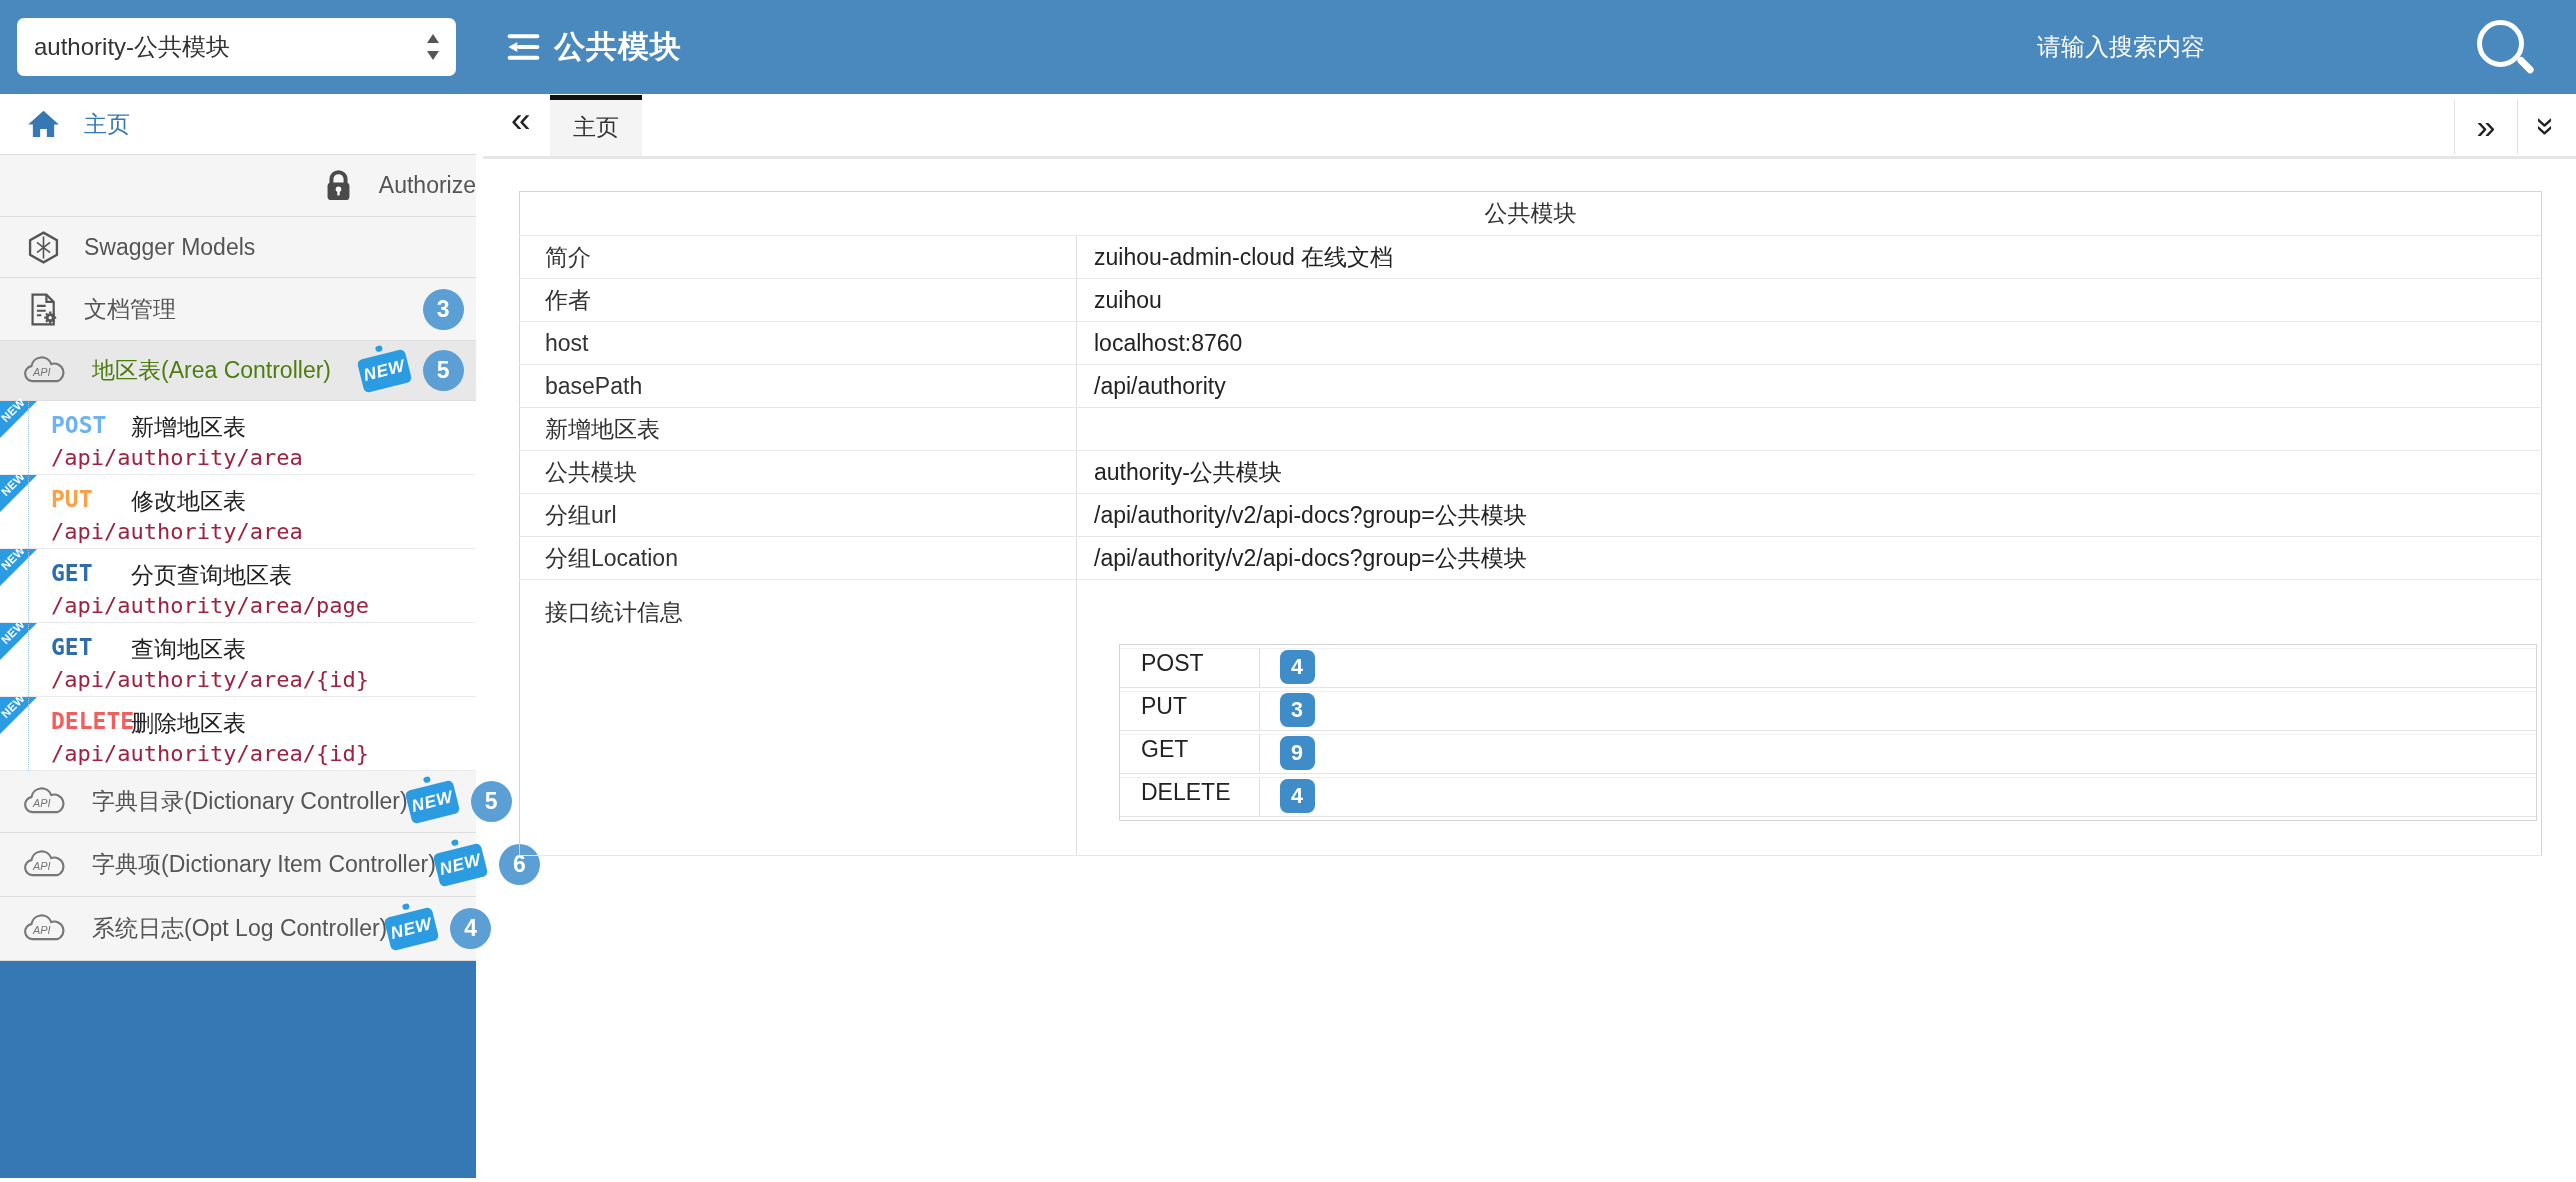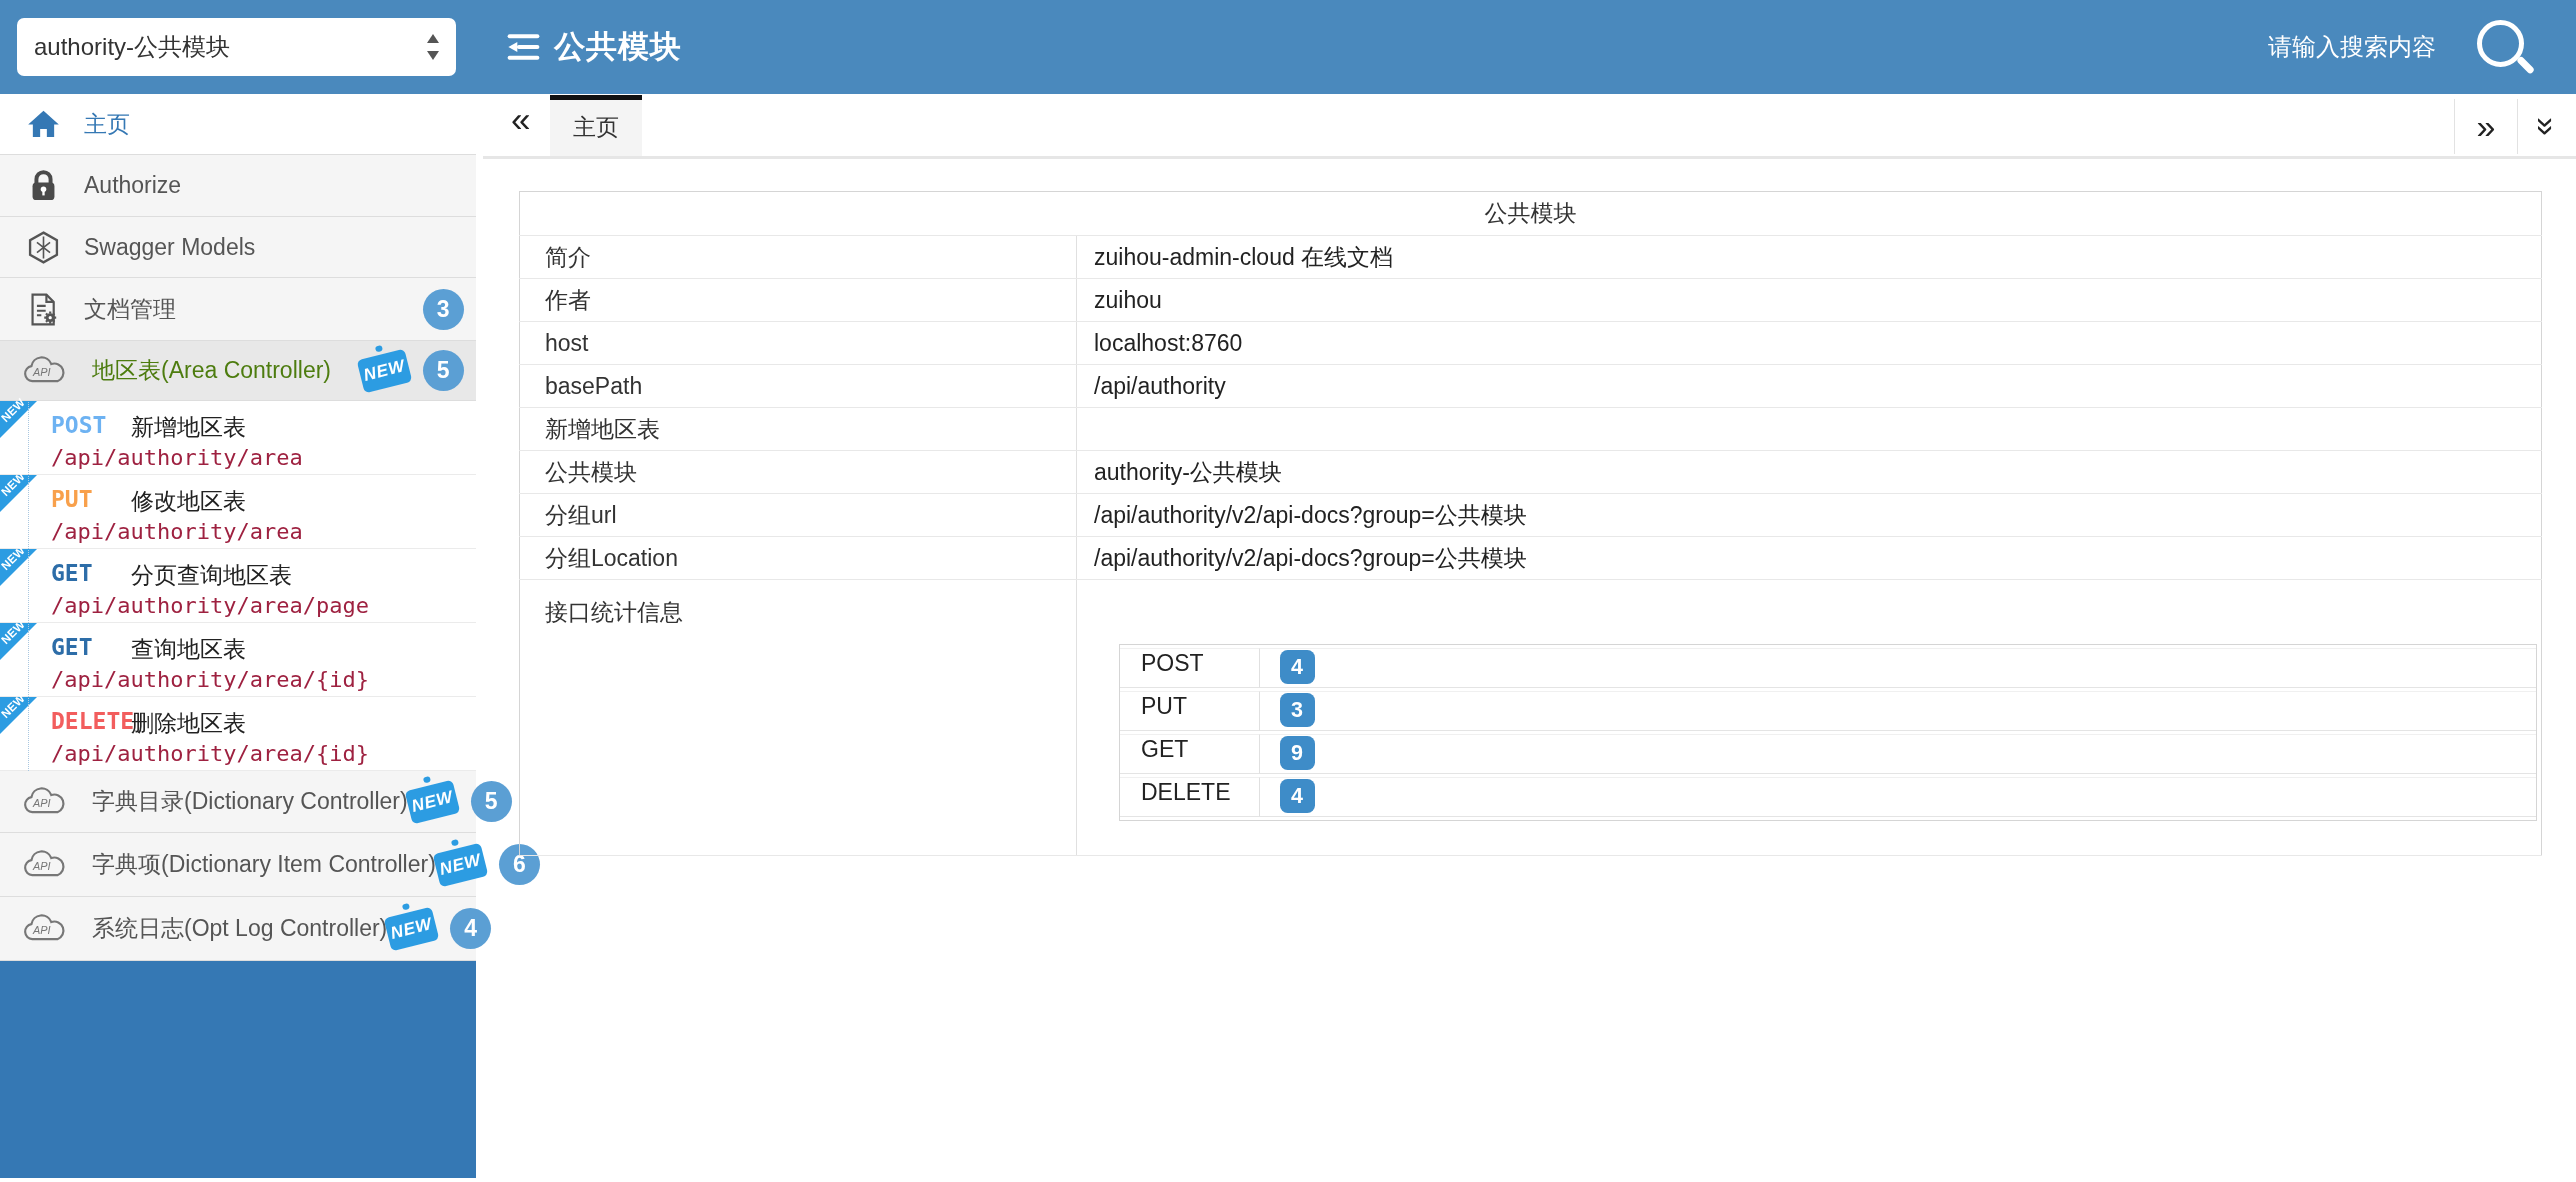--- a/index.html
+++ b/index.html
@@ -13,35 +13,35 @@
       border-radius:7px;background:#fff;font-family:"Liberation Sans",sans-serif;
       font-size:24px;color:#333;padding:0 46px 0 17px;outline:none;}
   .spinner{position:absolute;right:17px;top:14.6px;width:12.3px;height:29px;pointer-events:none;}
   .spinner i{position:absolute;left:0;width:0;height:0;border-left:6.1px solid transparent;border-right:6.1px solid transparent;}
   .spinner .up{top:1.5px;border-bottom:9.2px solid #555;}
   .spinner .dn{bottom:1.5px;border-top:9.2px solid #555;}
   .brand{position:absolute;left:505px;top:0;height:94px;display:flex;align-items:center;}
   .brand-icon{width:37px;height:32px;margin-right:12.3px;}
   .brand-title{color:#fff;font-size:31px;font-weight:bold;letter-spacing:0.8px;}
   .search-input{position:absolute;right:138px;top:23px;width:399px;height:46px;background:transparent;
-      border:none;outline:none;font-size:24px;color:#fff;text-align:right;font-family:"Liberation Sans",sans-serif;}
+      border:none;outline:none;font-size:24px;color:#fff;font-family:"Liberation Sans",sans-serif;}
   .search-input::placeholder{color:#fff;opacity:1;}
   .search-icon{position:absolute;right:44px;top:18.4px;width:57px;height:57px;}
   .search-icon .lens{position:absolute;left:1.5px;top:1.5px;width:37px;height:37px;border:5.4px solid #fff;border-radius:50%;}
   .search-icon .handle{position:absolute;left:40px;top:40px;width:7px;height:20px;background:#fff;border-radius:3.8px;transform:rotate(-45deg);transform-origin:top center;}
 
   
   .sidebar{position:absolute;left:0;top:94px;width:476px;height:1089px;background:#fff;}
   .side-row{box-sizing:border-box;display:flex;align-items:center;border-bottom:0.8px solid #ddd;
       background:#f5f5f5;position:relative;}
   .side-row .ic{width:35px;height:35px;margin-left:26px;flex:none;color:#555;}
   .side-row .lbl{margin-left:23px;font-size:23px;color:#555;white-space:nowrap;}
   .row-home{height:61px;background:#fff;}
   .row-home .lbl{color:#3578b4;}
-  .row-auth{height:62px;}
+  .row-auth{height:62px;justify-content:flex-end;}
   .row-models{height:61px;}
   .row-docs{height:63px;}
   .row-ctrl-sel{height:60px;background:#e8e8e8;}
   .row-ctrl-sel .lbl{color:#4d7c0f;}
   .row-ctrl{height:62px;}
   .api-ic{width:49px;height:34px;margin-left:20px;flex:none;color:#777;}
   .right-box{margin-left:auto;margin-right:12.3px;display:flex;align-items:center;}
   .badge{width:41px;height:41px;border-radius:50%;background:#5b9fd4;color:#fff;font-size:23px;
       font-weight:bold;display:flex;align-items:center;justify-content:center;flex:none;}
   .new-sign{width:49px;height:34px;background:#2c9ce2;border-radius:5.4px;transform:rotate(-14deg);

